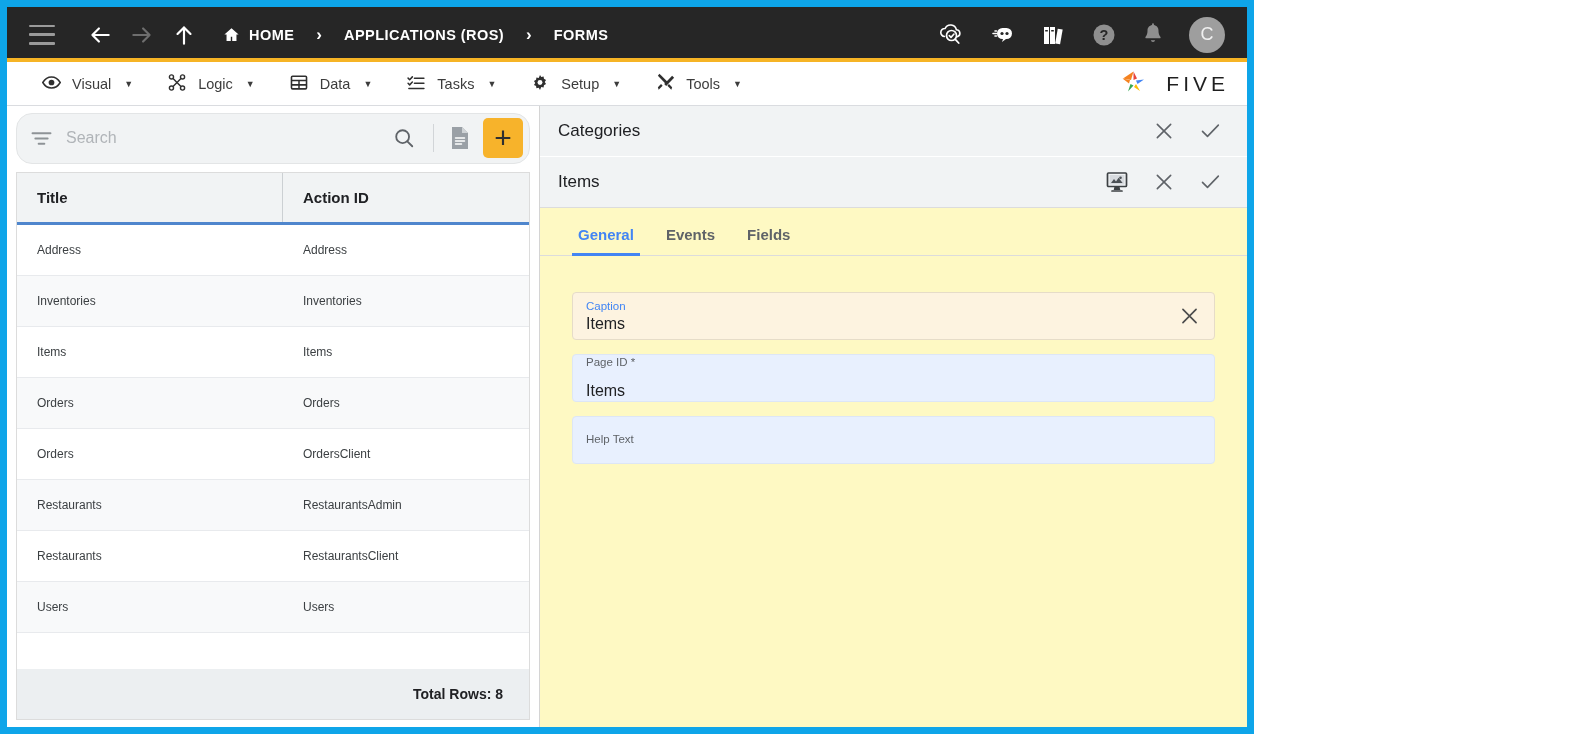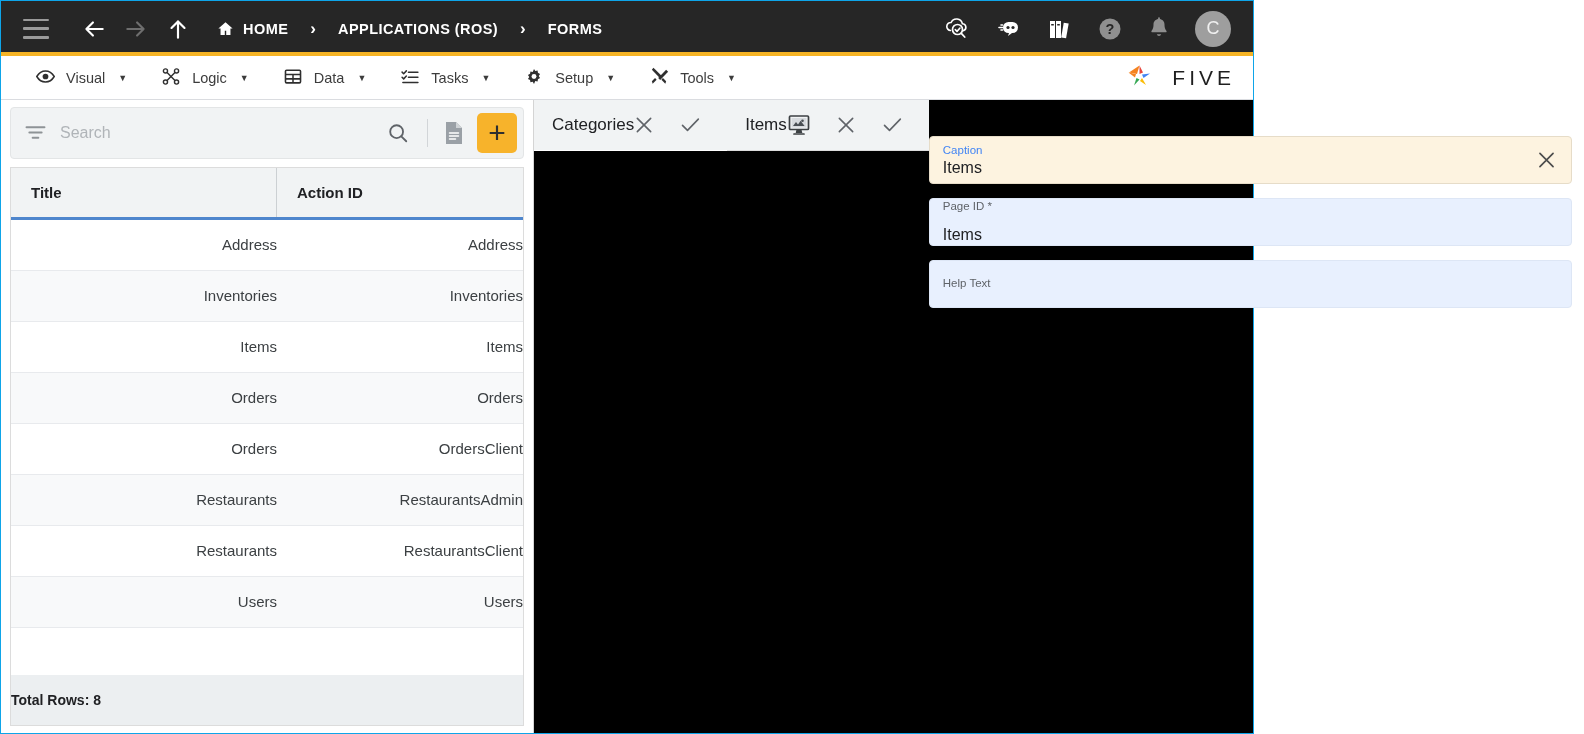--- a/index.html
+++ b/index.html
@@ -6,21 +6,21 @@
   html, body {
     width: 1584px; height: 734px;
     font-family: "Liberation Sans", sans-serif;
     background: #ffffff;
     overflow: hidden;
   }
   #app {
     width: 1254px; height: 734px;
     position: relative;
     display: flex; flex-direction: column;
-    border: 1px solid #0ea5e9;
+    border: 7px solid #0ea5e9;
   }
 
   
   .topbar {
     height: 55px;
     background: #262626;
     display: flex; align-items: center;
     padding: 0 14px 0 22px;
     position: relative;
     flex: 0 0 55px;
@@ -70,21 +70,21 @@
 
   
   .left {
     width: 533px; flex: 0 0 533px;
     display: flex; flex-direction: column;
     border-right: 1px solid #d4d4d4;
     background: #fff;
   }
   .searchrow {
     height: 52px; margin: 7px 9px 4px 9px;
-    background: #f1f3f4; border: 1px solid #e3e5e6; border-radius: 4px;
+    background: #f1f3f4; border: 1px solid #e3e5e6; border-radius: 16px;
     display: flex; align-items: center; padding: 0 6px 0 14px;
   }
   .filter-ico { margin-right: 14px; display: flex; cursor: pointer;}
   .search-input {
     flex: 1 1 auto; border: none; background: transparent; outline: none;
     font-size: 16px; color: #3c4043; font-family: "Liberation Sans", sans-serif;
   }
   .search-input::placeholder { color: #b0b4b8; }
   .srch-ico { padding: 0 10px; cursor: pointer; display: flex;}
   .vdiv { width: 1px; height: 28px; background: #d2d5d8; margin: 0 8px; }
@@ -110,34 +110,34 @@
   .gh-cell {
     font-size: 15px; font-weight: bold; color: #202124;
     padding-left: 20px; display: flex; align-items: center; height: 100%;
   }
   .gh-cell.c1 { width: 266px; flex: 0 0 266px; border-right: 1px solid #ccd0d3; }
   .gh-cell.c2 { flex: 1 1 auto; }
   .grid-body { flex: 1 1 auto; overflow: hidden; }
   .grow { display: flex; height: 51px; align-items: center; border-bottom: 1px solid #e8eaed; cursor: pointer; }
   .grow:nth-child(even) { background: #f8f9fa; }
   .grow:nth-child(odd)  { background: #ffffff; }
-  .gc { font-size: 15px; color: #3c4043; padding-left: 20px; text-align: right; }
+  .gc { font-size: 12px; color: #3c4043; padding-left: 20px; }
   .gc.c1 { width: 266px; flex: 0 0 266px; }
   .gc.c2 { flex: 1 1 auto; }
   .grid-filler { height: 51px; background: #ffffff; border-bottom: 1px solid #e8eaed;}
   .grid-foot {
     height: 51px; background: #eceff1; border: 1px solid #dcdcdc; border-top: none;
     margin: 0 9px 7px 9px;
-    display: flex; align-items: center; justify-content: flex-start;
+    display: flex; align-items: center; justify-content: flex-end;
     padding-right: 26px; flex: 0 0 51px;
   }
   .grid-foot span { font-size: 14px; font-weight: bold; color: #202124; }
 
   
-  .right { flex: 1 1 auto; display: flex; min-width: 0; background: #000000; }
+  .right { flex: 1 1 auto; display: flex; flex-direction: column; min-width: 0; background: #fef9c3; }
   .panel-bar {
     height: 51px; background: #f1f3f4;
     display: flex; align-items: center;
     padding: 0 18px 0 18px;
     border-bottom: 1px solid #ffffff;
     flex: 0 0 51px;
   }
   .panel-bar.second { border-bottom: 1px solid #dcdcdc; }
   .panel-title { font-size: 17px; color: #202124; }
   .pb-actions { margin-left: auto; display: flex; align-items: center; gap: 25px; padding-right: 8px;}
@@ -463,20 +463,25 @@
               </svg>
           </span>
           <span class="act">
             <svg width="22" height="20" viewBox="0 0 24 24">
                 <path d="M3 12.5l6 6L22 5" fill="none" stroke="#5f6368" stroke-width="1.9" stroke-linecap="round" stroke-linejoin="round"></path>
               </svg>
           </span>
         </div>
       </div>
 
+      <div class="tabs">
+        <div class="tab active">General</div>
+        <div class="tab">Events</div>
+        <div class="tab">Fields</div>
+      </div>
 
       <div class="form-area">
         <div class="form-col">
 
           <div class="field caption">
             <span class="f-label">Caption</span>
             <span class="f-value">Items</span>
             <span class="f-act">
               <svg width="21" height="21" viewBox="0 0 24 24">
                   <path d="M4.5 4.5l15 15M19.5 4.5l-15 15" stroke="#4d4d4d" stroke-width="1.9" stroke-linecap="round"></path>

